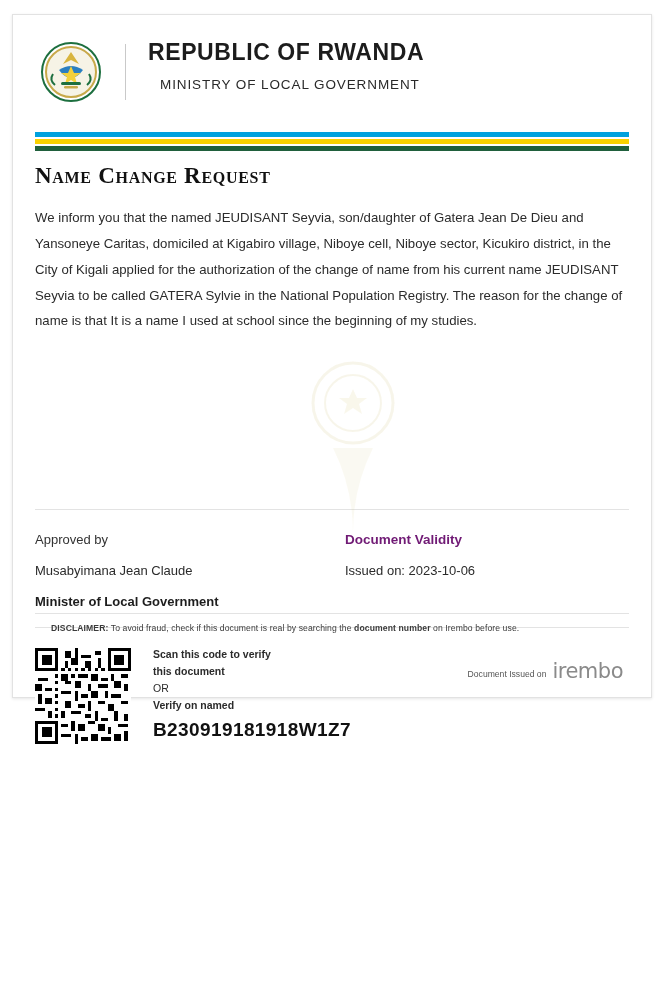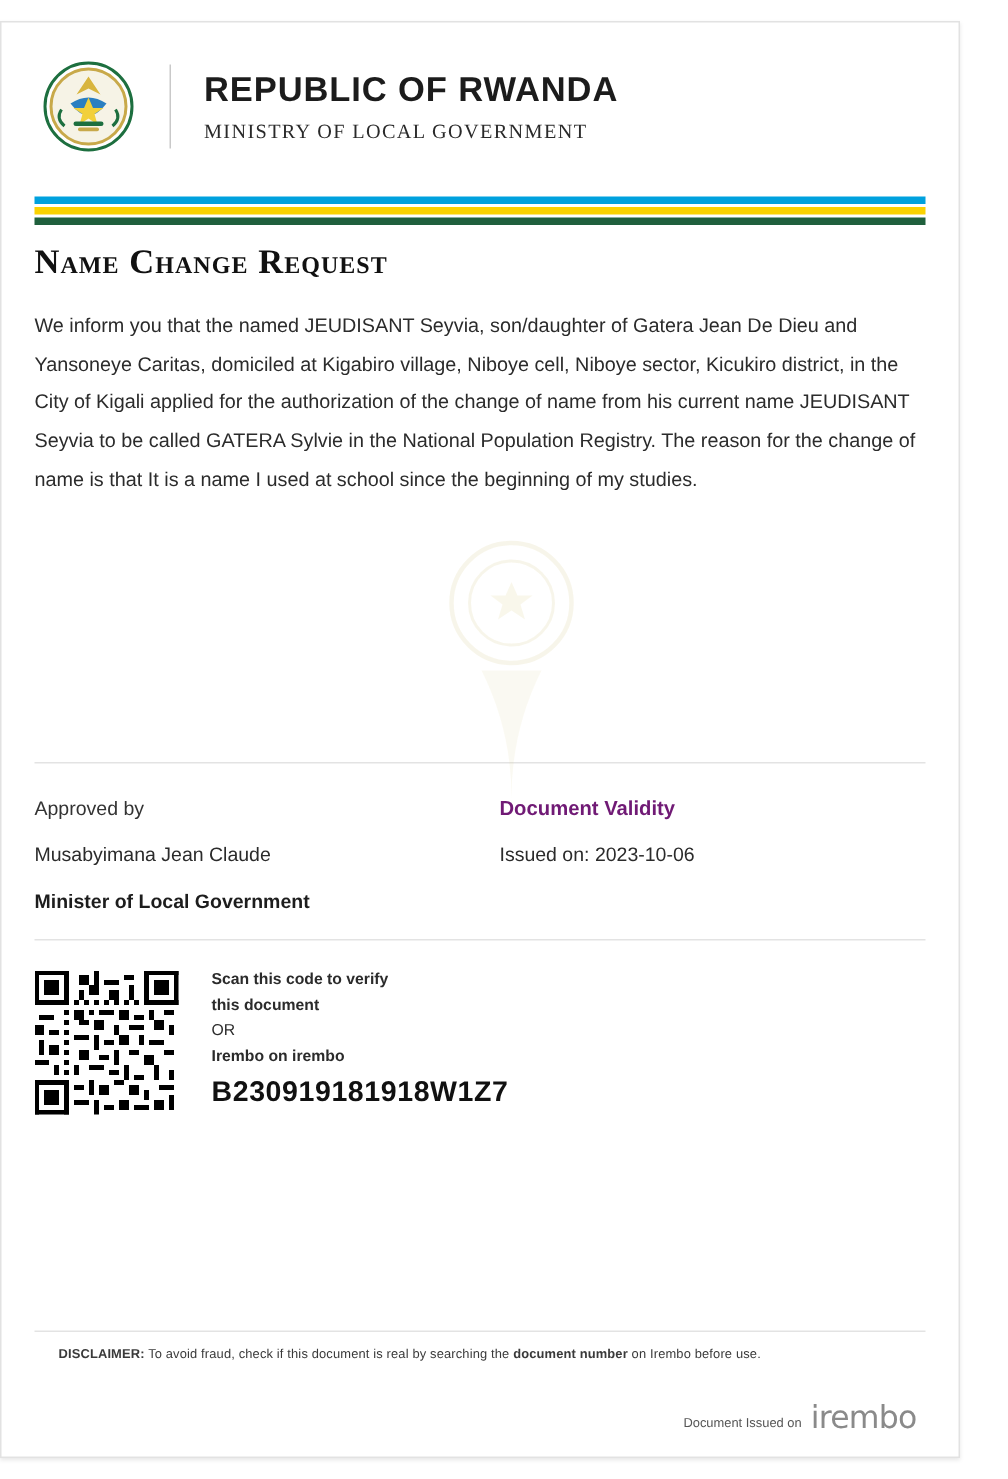--- a/index.html
+++ b/index.html
@@ -11,24 +11,24 @@
   }
   .page {
     position: relative;
     width: 672px;
     height: 986px;
     background: #ffffff;
     overflow: hidden;
   }
   .doc {
     position: absolute;
-    left: 0;
+    left: 12px;
     top: 14px;
     width: 640px;
-    height: 958px;
+    height: 684px;
     background: #fff;
     border: 1px solid #e2e2e2;
     box-shadow: 0 1px 3px rgba(0,0,0,0.10);
     padding: 0;
   }
   
   .header {
     display: flex;
     align-items: center;
     padding: 24px 26px 6px 26px;
@@ -53,22 +53,21 @@
     font-weight: bold;
     letter-spacing: 0.6px;
     color: #1c1c1c;
     line-height: 1.15;
     margin: 0 0 7px 0;
   }
   .ministry {
     font-size: 13.5px;
     letter-spacing: 0.9px;
     color: #2a2a2a;
-    margin: 0;
-    font-family: Liberation Serif, serif;
+    margin: 12px;
   }
   
   .flagbars {
     margin: 22px 22px 0 22px;
   }
   .bar { height: 5px; width: 100%; }
   .bar.blue   { background: #00a1de; }
   .bar.yellow { background: #fad201; margin-top: 2px; }
   .bar.green  { background: #20603d; margin-top: 2px; }
 
@@ -371,21 +370,21 @@
               <rect x="20" y="27" width="3" height="1"></rect>
                 <rect x="24" y="26" width="2" height="2"></rect>
               <rect x="27" y="25" width="1" height="3"></rect>
             </g>
           </svg>
         </div>
         <div class="qr-text">
           <p class="qr-line b">Scan this code to verify</p>
           <p class="qr-line b">this document</p>
           <p class="qr-line">OR</p>
-          <p class="qr-line b">Irembo on irembo</p>
+          <p class="qr-line b">Verify on named</p>
           <p class="docno">B230919181918W1Z7</p>
         </div>
       </div>
     </div>
 
     <div class="footer">
       <hr class="sep">
       <div class="disclaimer">
         <b>DISCLAIMER:</b><span> To avoid fraud, check if this document is real by searching the </span><b>document number</b><span> on Irembo before use.</span>
       </div>

